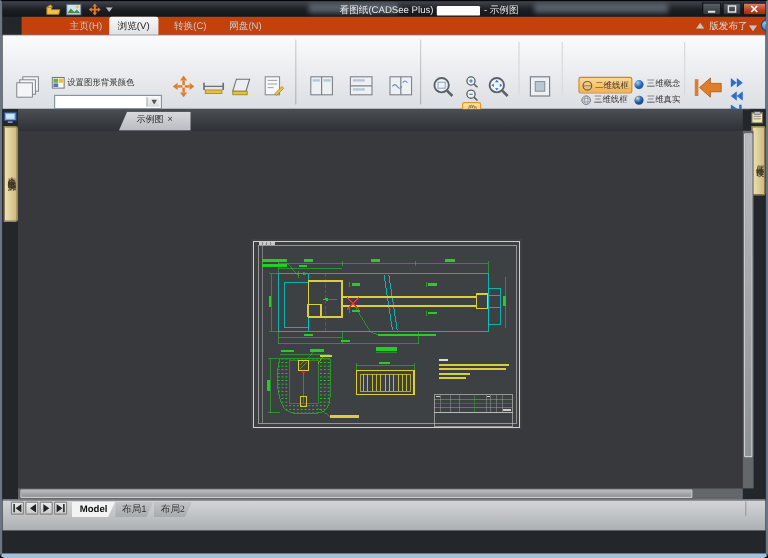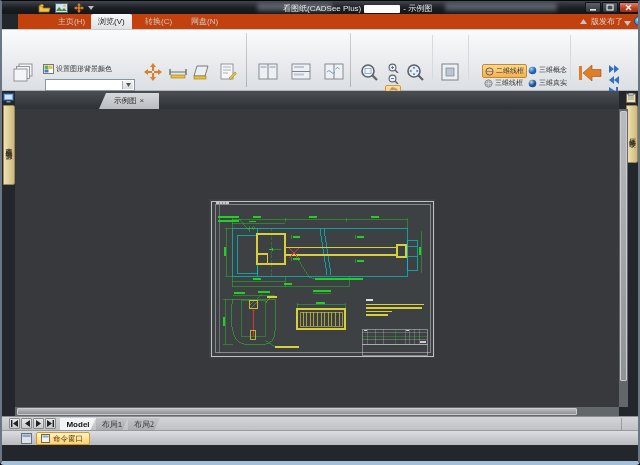--- a/index.html
+++ b/index.html
@@ -46,21 +46,21 @@
   .stackbtn{width:13px;height:10px;display:flex;align-items:center;justify-content:center;}
   .panbtn{width:16px;height:12px;border:1px solid #d89a30;border-radius:2px;background:linear-gradient(#fde3a7,#f5b85c);
           display:flex;align-items:center;justify-content:center;box-sizing:border-box;}
   .mode{height:12px;display:flex;align-items:center;gap:2px;font-size:7px;color:#333;white-space:nowrap;padding:0 2px;}
   .mode.sel{border:1px solid #c8892a;border-radius:2px;background:linear-gradient(#fcd88e,var(--selection-orange));}
   .navsm{width:13px;height:10px;display:flex;align-items:center;justify-content:center;}
   
   .doctabs{left:13px;top:90px;width:604px;height:18px;background:linear-gradient(#4b4e53,#2e3135);}
   .dtab{top:2px;height:16px;line-height:16px;font-size:7.5px;color:#2a2a2a;text-align:center;
         clip-path:polygon(7px 0,100% 0,100% 100%,0 100%);background:linear-gradient(#8e9196,#6a6d72);}
-  .dtab.active{background:linear-gradient(#d7d9dc,#b9bcc0);}
+  .dtab.active{background:linear-gradient(#d7d9dc,#b9bcc0);font-family:Liberation Mono, monospace;}
   .dtab .x{font-size:8px;color:#444;margin-left:3px;}
   
   .strip{top:90px;width:13px;height:325px;background:#23262a;}
   .vtab{width:12px;background:linear-gradient(90deg,#f0e3b2,#cdb97e);border:1px solid #9a8850;box-sizing:border-box;
         border-radius:0 2px 2px 0;writing-mode:vertical-rl;font-size:7px;color:#3a3222;text-align:center;letter-spacing:1px;}
   
   .canvas{left:13px;top:108px;width:604px;height:298px;background:#37393c;}
   .scroll{background:#64676a;}
   .thumb{position:absolute;background:linear-gradient(#b9bbbe,#8f9295);border:1px solid #caccce;border-radius:1px;box-sizing:border-box;}
   
@@ -644,30 +644,15 @@
           <path d="M0,0 L5,3.5 L0,7 Z" fill="#222"></path>
           <rect x="5.6" y="0" width="1.4" height="7" fill="#222"></rect>
         </svg>
       </div>
     <div class="ab ltab active" style="left:58px;width:36px;"><span>Model</span></div>
     <div class="ab ltab" style="left:94px;width:32px;"><span>布局1</span></div>
     <div class="ab ltab" style="left:126px;width:32px;font-family:Liberation Serif, serif;"><span>布局2</span></div>
     <div class="ab sdiv" style="left:619px;top:1px;"></div>
   </div>
 
-  <div class="ab cmdbar">
-    <div class="ab" style="left:19px;top:2px;">
-      <svg width="11" height="11">
-          <rect x="0.5" y="0.5" width="10" height="10" fill="#dfe3e8" stroke="#6a7078"></rect>
-          <rect x="1.5" y="1.5" width="8" height="2.5" fill="#8aa8c8"></rect>
-        </svg>
-    </div>
-    <div class="ab cmdbtn" style="left:34px;">
-      <svg width="9" height="9">
-          <rect x="0.5" y="0.5" width="8" height="8" fill="#eef2f6" stroke="#7a6a3a"></rect>
-          <rect x="1.5" y="1.5" width="6" height="2" fill="#8aa8c8"></rect>
-        </svg>
-      <span>命令窗口</span>
-    </div>
-  </div>
 
 
 </div>
 
 </body></html>

